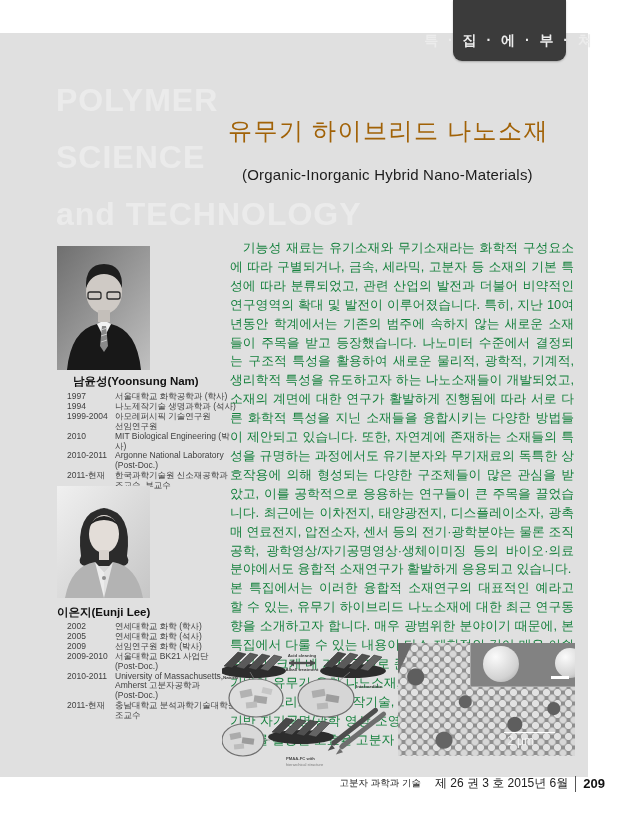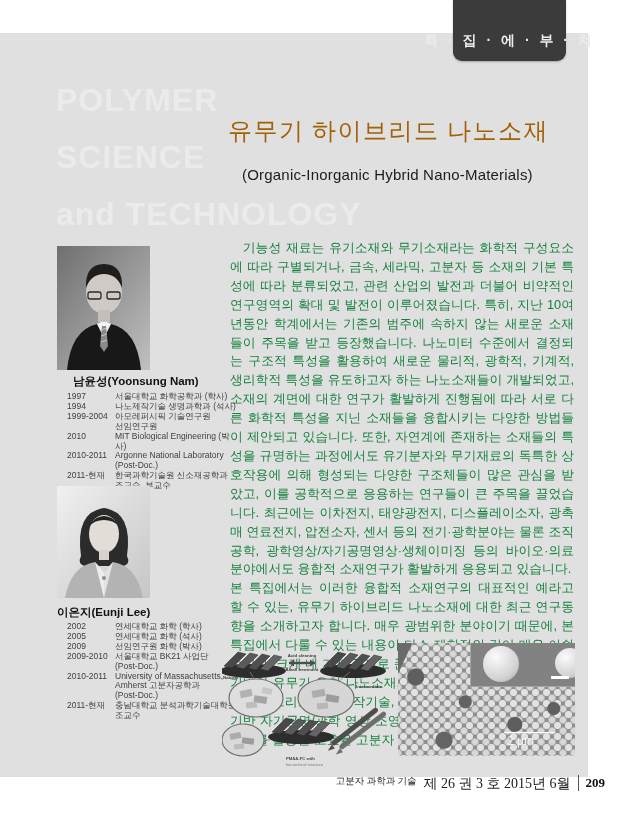--- a/index.html
+++ b/index.html
@@ -65,23 +65,23 @@
              border-left:1px solid #a5a5a5;border-bottom:1px solid #a5a5a5;overflow:hidden;}
   .sphere{position:absolute;border-radius:50%;
           background:radial-gradient(circle at 35% 30%, #fbfbfb, #d2d2d2 65%, #9d9d9d 100%);}
   .sphere.s1{left:12px;top:3px;width:36px;height:36px;}
   .sphere.s2{right:-10px;top:5px;width:30px;height:30px;}
   .inset-bar{position:absolute;right:6px;bottom:7px;width:18px;height:3px;background:#fff;}
   .sem-scale{position:absolute;right:20px;bottom:8px;color:#f2f2f2;font-size:12px;
              border-top:1.5px solid #fff;padding:1px 21px 0 3px;}
 
   
-  .footer{position:absolute;right:16px;top:775px;display:flex;align-items:flex-start;gap:7px;font-family:Liberation Serif, serif;}
+  .footer{position:absolute;right:16px;top:775px;display:flex;align-items:center;gap:7px;}
   .footer .journal{font-size:9.5px;color:#222;}
-  .footer .issue{font-size:14px;color:#222;}
+  .footer .issue{font-size:12px;color:#222;margin-left:7px;}
   .footer .divider{width:1px;height:16px;background:#555;}
   .footer .pagenum{font-size:13px;font-weight:bold;color:#111;}
 </style>
 </head>
 <body>
 
 <div class="page">
 
   <div class="panel"></div>
 

